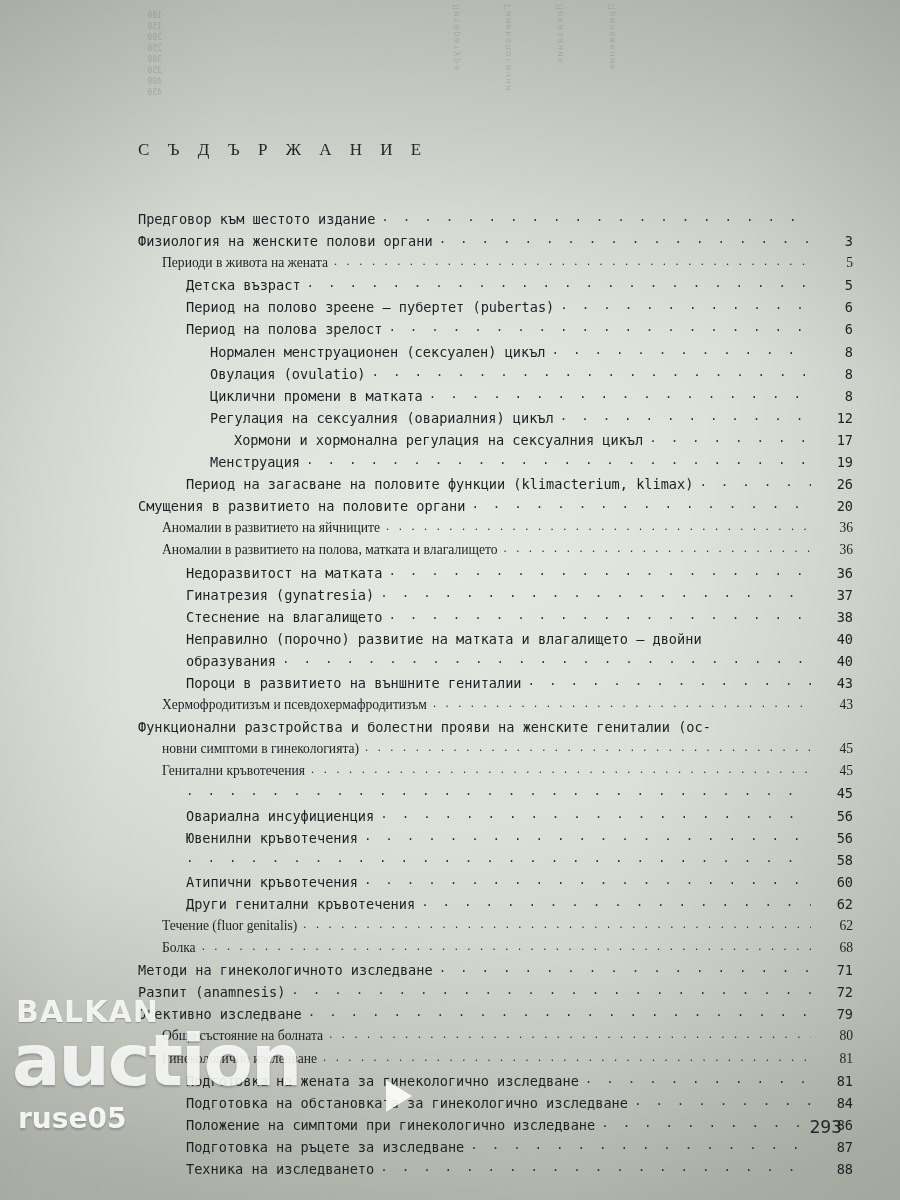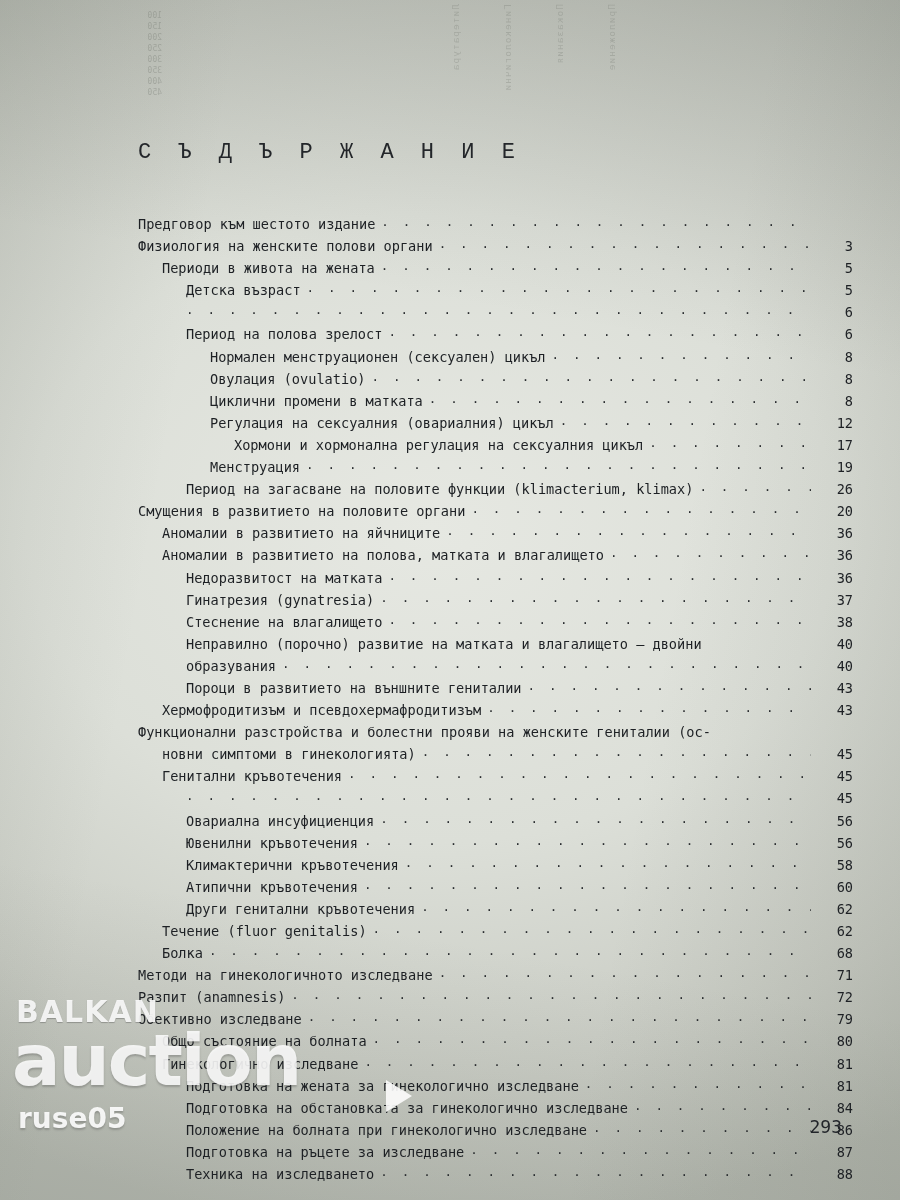--- a/index.html
+++ b/index.html
@@ -63,25 +63,25 @@
     transform: scaleX(-1);
   }
 
   .content {
     position: absolute;
     top: 140px;
     left: 138px;
     width: 715px;
   }
   .toc-title {
-    font-size: 22px;
+    font-size: 17px;
     letter-spacing: 7px;
     color: #23262a;
     margin-bottom: 48px;
-    font-family: Liberation Mono, monospace;
+    font-family: Liberation Serif, serif;
   }
   .toc {
     font-size: 13.6px;
     color: #1d2024;
     line-height: 22.1px;
   }
   .row {
     display: flex;
     align-items: flex-start;
     white-space: nowrap;
@@ -100,21 +100,21 @@
     position: relative;
     top: -2px;
   }
   .row .pageno {
     flex: 0 0 auto;
     width: 34px;
     text-align: right;
     padding-left: 8px;
   }
   .l0 { padding-left: 0px; }
-  .l1 { padding-left: 24px; }
+  .l1 { padding-left: 24px; font-family: Liberation Serif, serif; }
   .l2 { padding-left: 48px; }
   .l3 { padding-left: 72px; }
   .l4 { padding-left: 96px; }
 
   .folio {
     position: absolute;
     right: 58px;
     bottom: 63px;
     font-size: 18px;
     color: #22252a;
@@ -209,20 +209,21 @@
           <span class="label">Периоди в живота на жената</span>
           <span class="dots">. . . . . . . . . . . . . . . . . . . . . . . . . . . . . . . . . . . . . . . . . . . . . . . . . . . . . . . . . . . . . . . . . . . . . . . . . . . . . . . . . . . . . . . . . . . . . . . . . . . . . . . . . . . . . . . . . . . . . . . </span>
           <span class="pageno">5</span>
         </div>
         <div class="row l2">
           <span class="label">Детска възраст</span>
           <span class="dots">. . . . . . . . . . . . . . . . . . . . . . . . . . . . . . . . . . . . . . . . . . . . . . . . . . . . . . . . . . . . . . . . . . . . . . . . . . . . . . . . . . . . . . . . . . . . . . . . . . . . . . . . . . . . . . . . . . . . . . . </span>
           <span class="pageno">5</span>
         </div>
         <div class="row l2">
+          <span class="label">Период на полово зреене — пубертет (pubertas)</span>
           <span class="dots">. . . . . . . . . . . . . . . . . . . . . . . . . . . . . . . . . . . . . . . . . . . . . . . . . . . . . . . . . . . . . . . . . . . . . . . . . . . . . . . . . . . . . . . . . . . . . . . . . . . . . . . . . . . . . . . . . . . . . . . </span>
           <span class="pageno">6</span>
         </div>
         <div class="row l2">
           <span class="label">Период на полова зрелост</span>
           <span class="dots">. . . . . . . . . . . . . . . . . . . . . . . . . . . . . . . . . . . . . . . . . . . . . . . . . . . . . . . . . . . . . . . . . . . . . . . . . . . . . . . . . . . . . . . . . . . . . . . . . . . . . . . . . . . . . . . . . . . . . . . </span>
           <span class="pageno">6</span>
         </div>
         <div class="row l3">
           <span class="label">Нормален менструационен (сексуален) цикъл</span>
@@ -332,21 +333,20 @@
           <span class="label">Овариална инсуфициенция</span>
           <span class="dots">. . . . . . . . . . . . . . . . . . . . . . . . . . . . . . . . . . . . . . . . . . . . . . . . . . . . . . . . . . . . . . . . . . . . . . . . . . . . . . . . . . . . . . . . . . . . . . . . . . . . . . . . . . . . . . . . . . . . . . . </span>
           <span class="pageno">56</span>
         </div>
         <div class="row l2">
           <span class="label">Ювенилни кръвотечения</span>
           <span class="dots">. . . . . . . . . . . . . . . . . . . . . . . . . . . . . . . . . . . . . . . . . . . . . . . . . . . . . . . . . . . . . . . . . . . . . . . . . . . . . . . . . . . . . . . . . . . . . . . . . . . . . . . . . . . . . . . . . . . . . . . </span>
           <span class="pageno">56</span>
         </div>
         <div class="row l2">
-          <span class="label">Климактерични кръвотечения</span>
           <span class="dots">. . . . . . . . . . . . . . . . . . . . . . . . . . . . . . . . . . . . . . . . . . . . . . . . . . . . . . . . . . . . . . . . . . . . . . . . . . . . . . . . . . . . . . . . . . . . . . . . . . . . . . . . . . . . . . . . . . . . . . . </span>
           <span class="pageno">58</span>
         </div>
         <div class="row l2">
           <span class="label">Атипични кръвотечения</span>
           <span class="dots">. . . . . . . . . . . . . . . . . . . . . . . . . . . . . . . . . . . . . . . . . . . . . . . . . . . . . . . . . . . . . . . . . . . . . . . . . . . . . . . . . . . . . . . . . . . . . . . . . . . . . . . . . . . . . . . . . . . . . . . </span>
           <span class="pageno">60</span>
         </div>
         <div class="row l2">
           <span class="label">Други генитални кръвотечения</span>
@@ -392,21 +392,21 @@
           <span class="label">Подготовка на жената за гинекологично изследване</span>
           <span class="dots">. . . . . . . . . . . . . . . . . . . . . . . . . . . . . . . . . . . . . . . . . . . . . . . . . . . . . . . . . . . . . . . . . . . . . . . . . . . . . . . . . . . . . . . . . . . . . . . . . . . . . . . . . . . . . . . . . . . . . . . </span>
           <span class="pageno">81</span>
         </div>
         <div class="row l2">
           <span class="label">Подготовка на обстановката за гинекологично изследване</span>
           <span class="dots">. . . . . . . . . . . . . . . . . . . . . . . . . . . . . . . . . . . . . . . . . . . . . . . . . . . . . . . . . . . . . . . . . . . . . . . . . . . . . . . . . . . . . . . . . . . . . . . . . . . . . . . . . . . . . . . . . . . . . . . </span>
           <span class="pageno">84</span>
         </div>
         <div class="row l2">
-          <span class="label">Положение на болната при гинекологично изследване</span>
+          <span class="label">Положение на симптоми при гинекологично изследване</span>
           <span class="dots">. . . . . . . . . . . . . . . . . . . . . . . . . . . . . . . . . . . . . . . . . . . . . . . . . . . . . . . . . . . . . . . . . . . . . . . . . . . . . . . . . . . . . . . . . . . . . . . . . . . . . . . . . . . . . . . . . . . . . . . </span>
           <span class="pageno">86</span>
         </div>
         <div class="row l2">
           <span class="label">Подготовка на ръцете за изследване</span>
           <span class="dots">. . . . . . . . . . . . . . . . . . . . . . . . . . . . . . . . . . . . . . . . . . . . . . . . . . . . . . . . . . . . . . . . . . . . . . . . . . . . . . . . . . . . . . . . . . . . . . . . . . . . . . . . . . . . . . . . . . . . . . . </span>
           <span class="pageno">87</span>
         </div>
         <div class="row l2">
           <span class="label">Техника на изследването</span>

